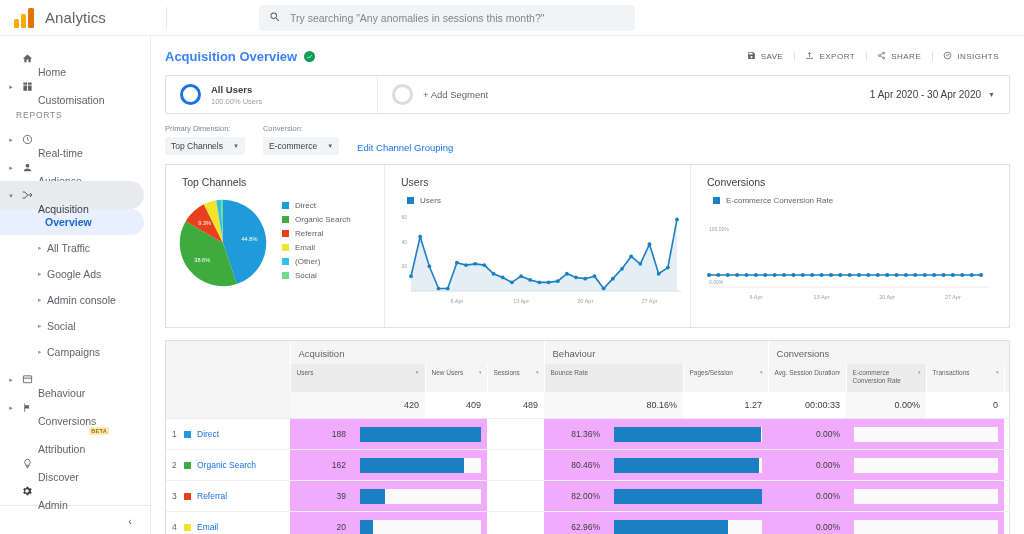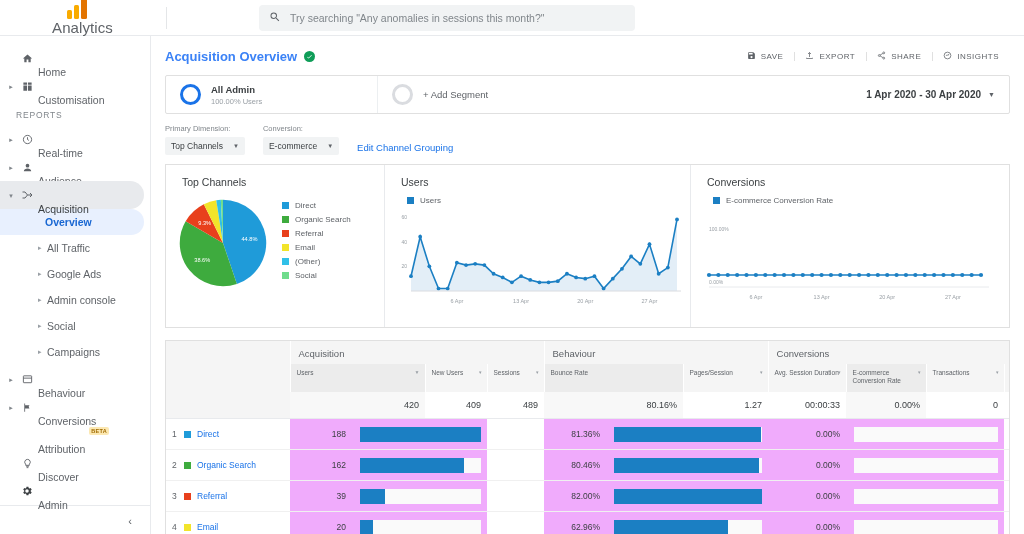--- a/index.html
+++ b/index.html
@@ -11,21 +11,21 @@
     overflow: hidden;
   }
   .app { position: relative; width: 1024px; height: 534px; display: flex; flex-direction: column; }
 
   
   .topbar {
     height: 36px; flex: 0 0 36px;
     display: flex; align-items: center;
     background: #fff; border-bottom: 1px solid #e8eaed;
   }
-  .brand { display: flex; align-items: center; width: 151px; padding-left: 14px; flex-direction: column; }
+  .brand { display: flex; align-items: center; width: 151px; padding-left: 14px; }
   .ga-logo { width: 22px; height: 20px; position: relative; margin-right: 9px; }
   .ga-logo i { position: absolute; bottom: 0; border-radius: 1.5px; display: block; }
   .ga-logo i.b1 { left: 0;  width: 5px; height: 9px;  background: #f9ab00; }
   .ga-logo i.b2 { left: 7px; width: 5px; height: 14px; background: #f9ab00; }
   .ga-logo i.b3 { left: 14px; width: 6px; height: 20px; background: #e37400; }
   .brand-name { font-size: 15px; color: #5f6368; letter-spacing: .1px; }
   .brand-sep { width: 1px; height: 22px; background: #e4e6e8; margin-left: 15px; }
 
   .searchwrap { margin-left: 92px; }
   .searchbox {
@@ -124,21 +124,21 @@
     display: flex; align-items: center; height: 100%; padding: 0 14px; min-width: 212px;
     border-right: 1px solid #eceff1; cursor: pointer;
   }
   .seg-ring { width: 21px; height: 21px; border-radius: 50%; border: 3px solid #1a73e8; margin-right: 10px; flex:0 0 21px;}
   .seg.add .seg-ring { border-color: #dadce0; }
   .seg-title { font-size: 9.5px; font-weight: bold; color: #3c4043; line-height: 1.35; }
   .seg-sub { font-size: 7.5px; color: #9aa0a6; }
   .seg.add { border-right: none; color: #5f6368; font-size: 9.5px; }
   .daterange {
     margin-left: auto; margin-right: 14px; font-size: 10px; color: #3c4043;
-    display: flex; align-items: center; cursor: pointer; white-space: nowrap; font-weight: bold;
+    display: flex; align-items: center; cursor: pointer; white-space: nowrap;
   }
   .daterange .caret { margin-left: 7px; font-size: 7px; color: #5f6368; }
 
   
   .dimrow { display: flex; align-items: flex-end; padding: 10px 14px 9px 14px; }
   .dimgroup { margin-right: 18px; }
   .dimlabel { font-size: 7.5px; color: #80868b; margin-bottom: 4px; }
   .dimselect {
     background: #f1f3f4; border-radius: 2px; height: 18px; min-width: 70px;
     display: flex; align-items: center; justify-content: space-between;
@@ -406,21 +406,21 @@
                 </svg></span>
             <span>INSIGHTS</span>
           </div>
         </div>
       </div>
 
       <div class="segbar">
         <div class="seg">
           <div class="seg-ring"></div>
           <div>
-            <div class="seg-title">All Admin</div>
+            <div class="seg-title">All Users</div>
             <div class="seg-sub">100.00% Users</div>
           </div>
         </div>
         <div class="seg add">
           <div class="seg-ring"></div>
           <div>+ Add Segment</div>
         </div>
         <div class="daterange">
           <span>1 Apr 2020 - 30 Apr 2020</span>
           <span class="caret">▼</span>

